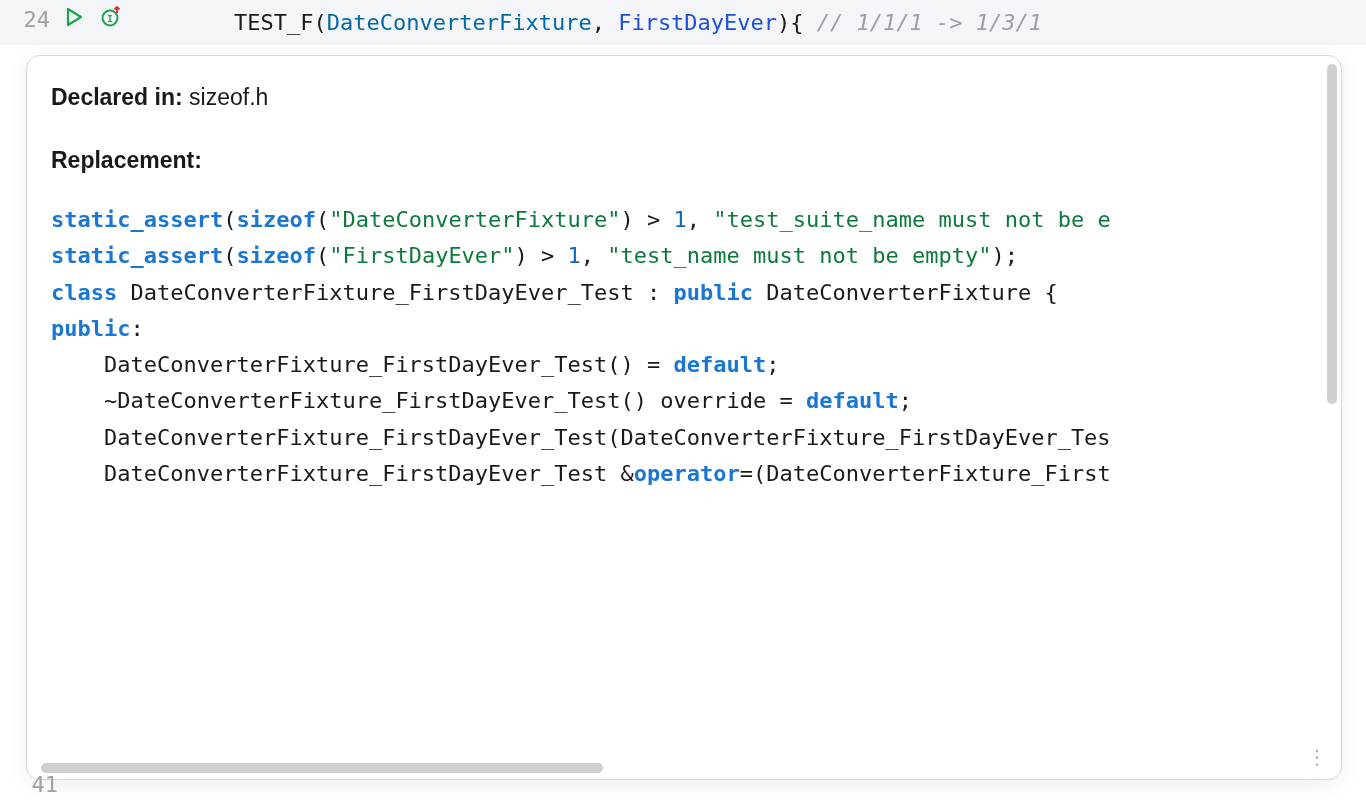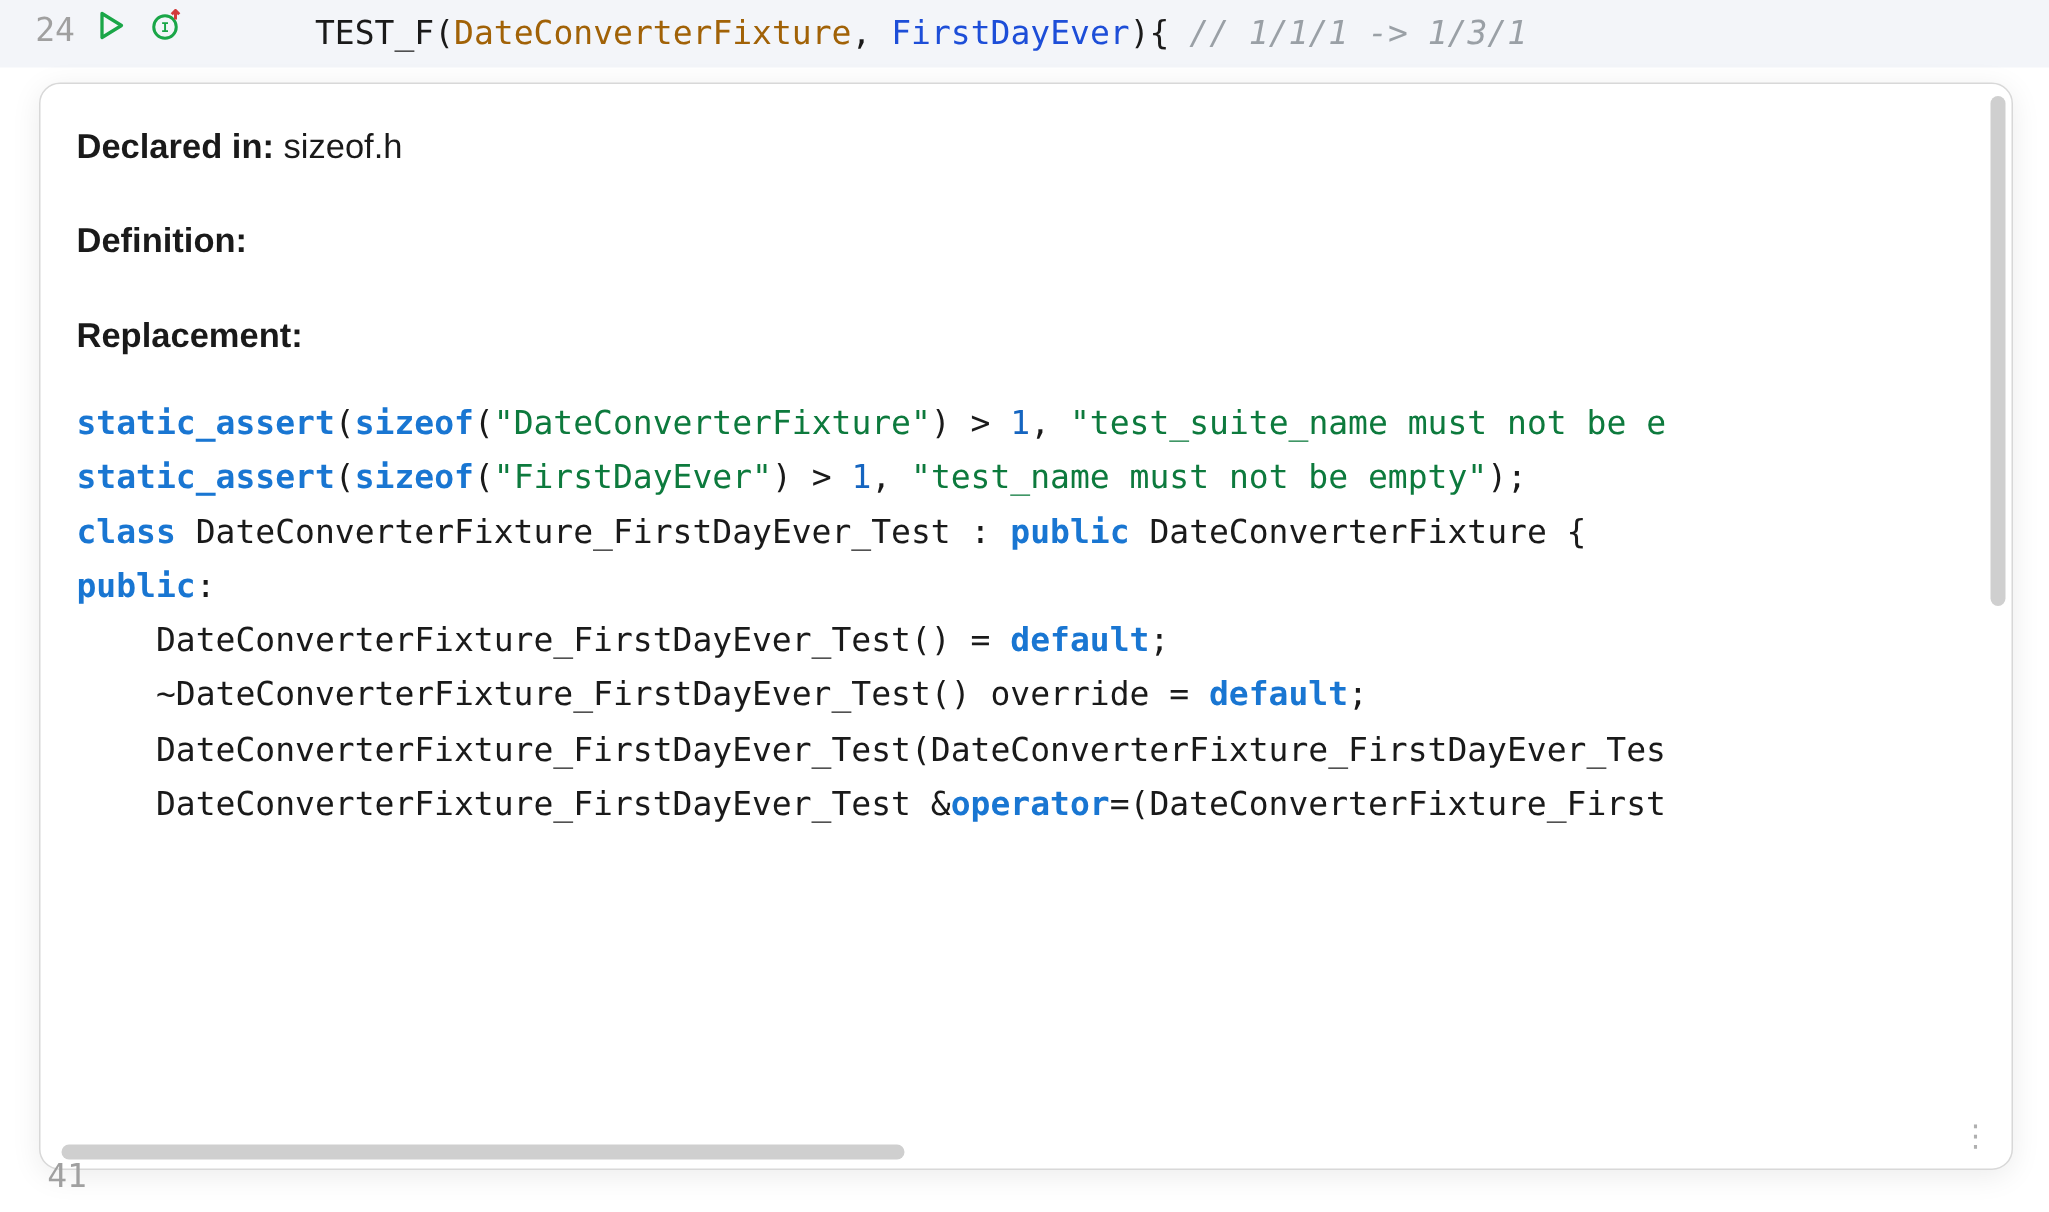--- a/index.html
+++ b/index.html
@@ -10,20 +10,21 @@
     color: #1a1a1a;
     overflow: hidden;
     width: 1366px;
     height: 808px;
     position: relative;
   }
   .editor-row {
     display: flex;
     align-items: flex-start;
     min-height: 36px;
+    gap: 24px;
   }
   .gutter {
     width: 210px;
     display: flex;
     align-items: center;
     padding-left: 20px;
     color: #a0a0a0;
     flex-shrink: 0;
   }
   .gutter-icons {
@@ -43,21 +44,21 @@
     padding: 4px 0;
     white-space: pre;
   }
   .row-24 {
     background: #f3f5f9;
     padding-top: 6px;
     padding-bottom: 6px;
   }
   .tok-keyword { color: #1976d2; font-weight: 600; }
   .tok-macro { color: #1a1a1a; font-weight: 400; }
-  .tok-type { color: #a16207; }
+  .tok-type { color: #0369a1; }
   .tok-func { color: #1d4ed8; }
   .tok-comment { color: #9aa0a6; font-style: italic; }
   .tok-string { color: #0d7a3d; }
   .tok-number { color: #1565c0; }
   .tok-define { color: #8a7a1a; }
   .tok-punct { color: #1a1a1a; }
   .tok-field { color: #6f42c1; }
   .tok-param { color: #777777; font-style: italic; }
 
   .tooltip {
@@ -170,21 +171,20 @@
   <div class="code-content"><span class="tok-macro">TEST_F</span><span class="tok-punct">(</span><span class="tok-type">DateConverterFixture</span><span class="tok-punct">, </span><span class="tok-func">FirstDayEver</span><span class="tok-punct">){ </span><span class="tok-comment">// 1/1/1 -&gt; 1/3/1</span></div>
 </div>
 
 <div class="tooltip">
   <div class="tooltip-inner">
 
     <div class="tooltip-heading">
       <span>Declared in:</span><span class="normal"> sizeof.h</span>
     </div>
 
-    <div class="tooltip-section-title">Definition:</div>
 
 
     <div class="tooltip-section-title">Replacement:</div>
 
     <div class="tooltip-code"><span class="tok-keyword">static_assert</span><span>(</span><span class="tok-keyword">sizeof</span><span>(</span><span class="tok-string">"DateConverterFixture"</span><span>) &gt; </span><span class="tok-number">1</span><span>, </span><span class="tok-string">"test_suite_name must not be e</span>
 <span class="tok-keyword">static_assert</span><span>(</span><span class="tok-keyword">sizeof</span><span>(</span><span class="tok-string">"FirstDayEver"</span><span>) &gt; </span><span class="tok-number">1</span><span>, </span><span class="tok-string">"test_name must not be empty"</span><span>);</span>
 <span class="tok-keyword">class</span><span> DateConverterFixture_FirstDayEver_Test : </span><span class="tok-keyword">public</span><span> DateConverterFixture {</span>
 <span class="tok-keyword">public</span><span>:</span>
 <span>    </span><span>DateConverterFixture_FirstDayEver_Test() = </span><span class="tok-keyword">default</span><span>;</span>
 <span>    </span><span>~DateConverterFixture_FirstDayEver_Test() override = </span><span class="tok-keyword">default</span><span>;</span>

